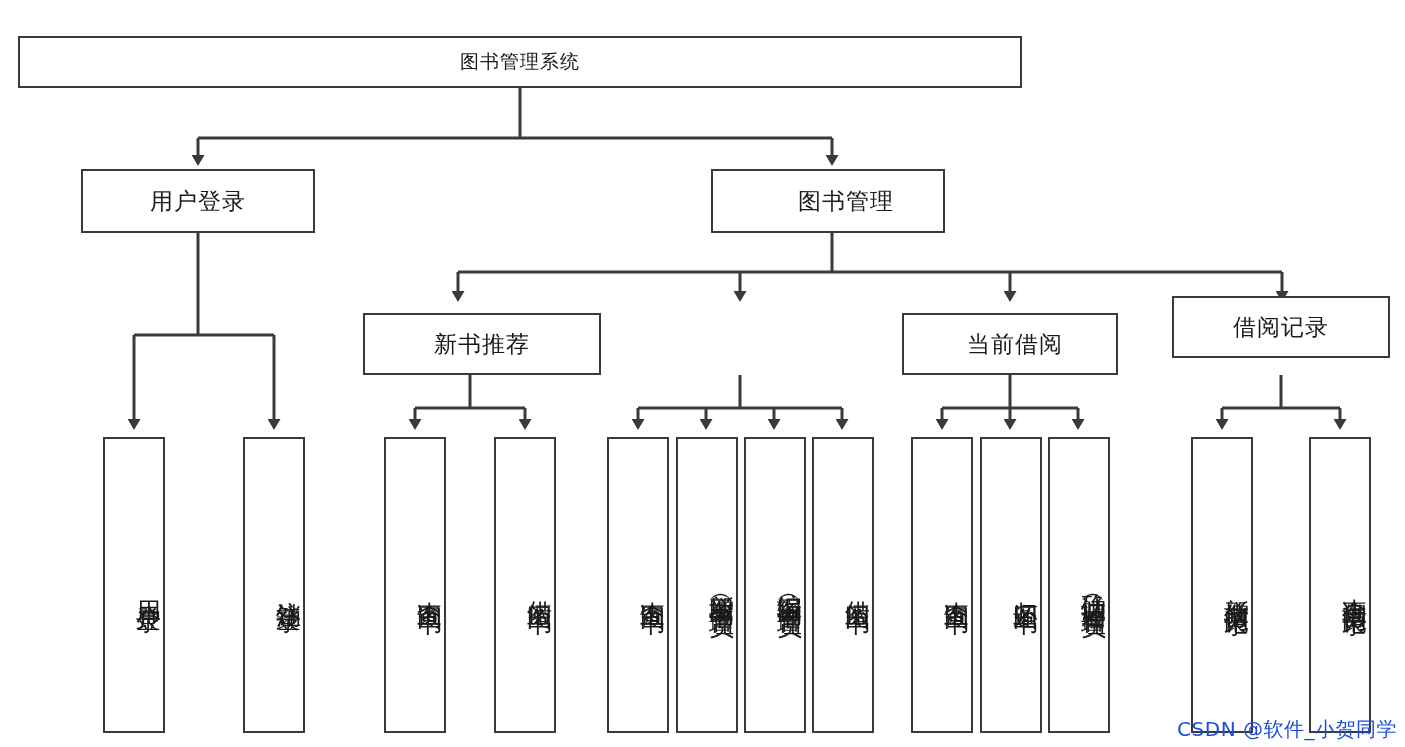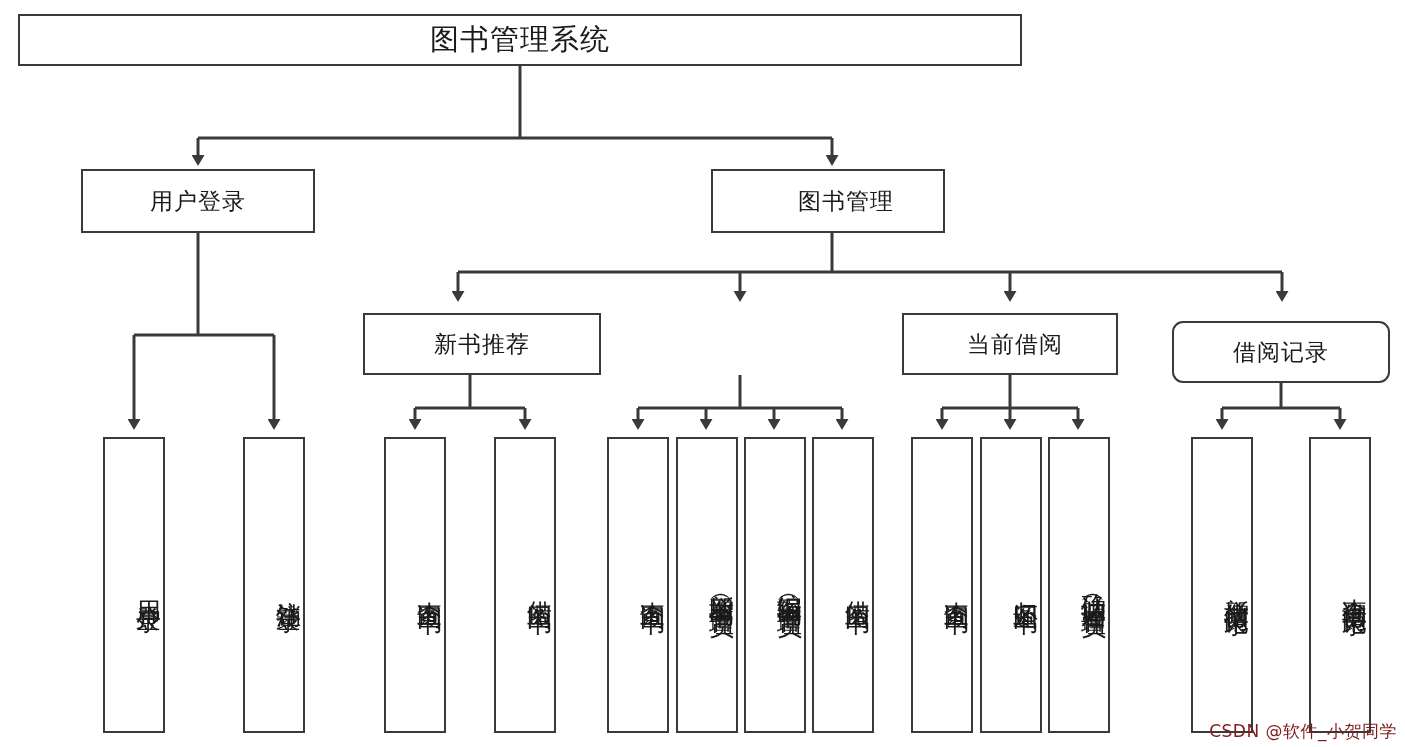--- a/index.html
+++ b/index.html
@@ -33,21 +33,22 @@
     display: flex;
     align-items: center;
     justify-content: center;
     color: #1a1a1a;
   }
   .node.horiz {
     font-size: 23px;
     letter-spacing: 1px;
   }
   .node.root {
-    font-size: 29px;
+    font-size: 19px;
+    margin-top: 22px;
   }
   .node.vert {
     writing-mode: vertical-rl;
     text-orientation: upright;
     align-items: flex-start;
     justify-content: center;
     font-size: 25px;
     line-height: 1.18;
     letter-spacing: 3px;
     padding-top: 4px;
@@ -58,22 +59,22 @@
     white-space: nowrap;
   }
   .node.vert.mid .vtext {
     margin-top: auto;
     margin-bottom: auto;
   }
   .watermark {
     position: absolute;
     right: 8px;
     bottom: 4px;
-    font-size: 17px;
-    color: #7f1d1d;
+    font-size: 20px;
+    color: #1d4ed8;
     white-space: nowrap;
     letter-spacing: 0.5px;
   }
 </style>
 </head>
 <body>
 
 <div id="canvas">
 
   <svg id="wires" viewBox="0 0 1405 747">
@@ -136,21 +137,21 @@
   <div class="node horiz" style="left:711px; top:169px; width:234px; height:64px;padding-left:36px;">
     <span>图书管理</span>
   </div>
 
   <div class="node horiz" style="left:363px; top:313px; width:238px; height:62px;">
     <span>新书推荐</span>
   </div>
   <div class="node horiz" style="left:902px; top:313px; width:216px; height:62px;padding-left:10px;">
     <span>当前借阅</span>
   </div>
-  <div class="node horiz" style="left:1172px; top:321px; width:218px; height:62px;border-radius:11px;">
+  <div class="node horiz" style="left:1172px; top:296px; width:218px; height:62px;">
     <span>借阅记录</span>
   </div>
 
   <div class="node vert mid" style="left:103px; top:437px; width:62px; height:296px;">
     <span class="vtext">用户登录</span>
   </div>
   <div class="node vert mid" style="left:243px; top:437px; width:62px; height:296px;">
     <span class="vtext">注销登录</span>
   </div>
 

